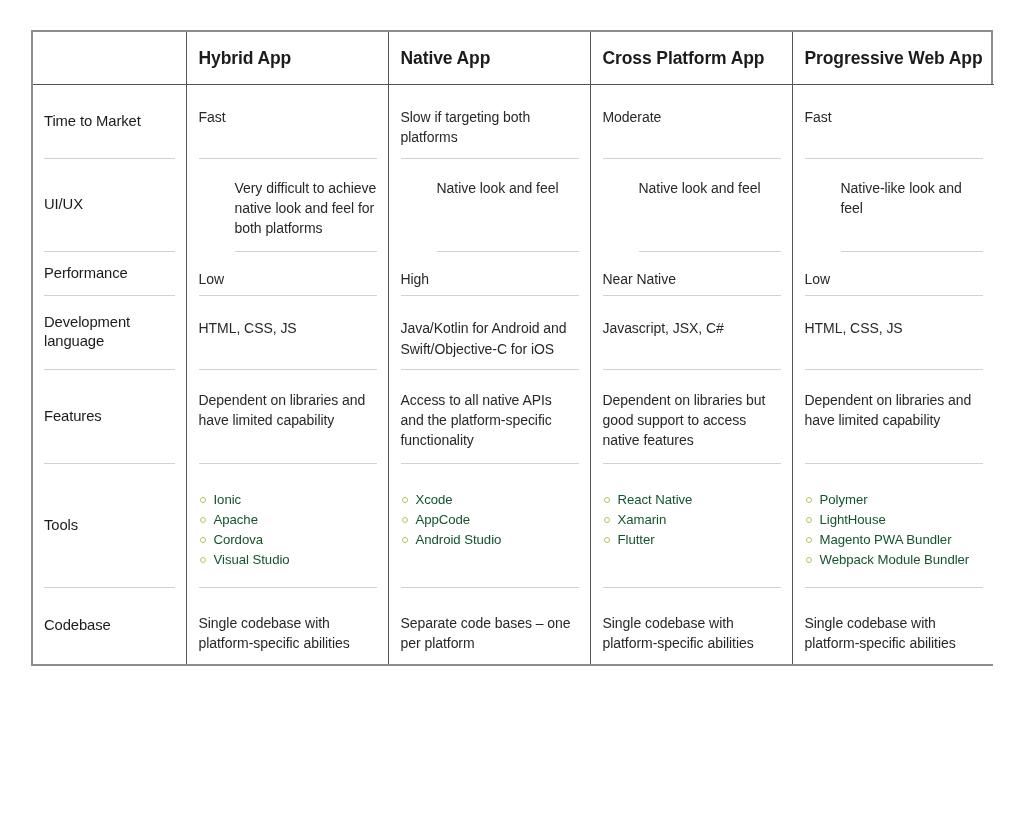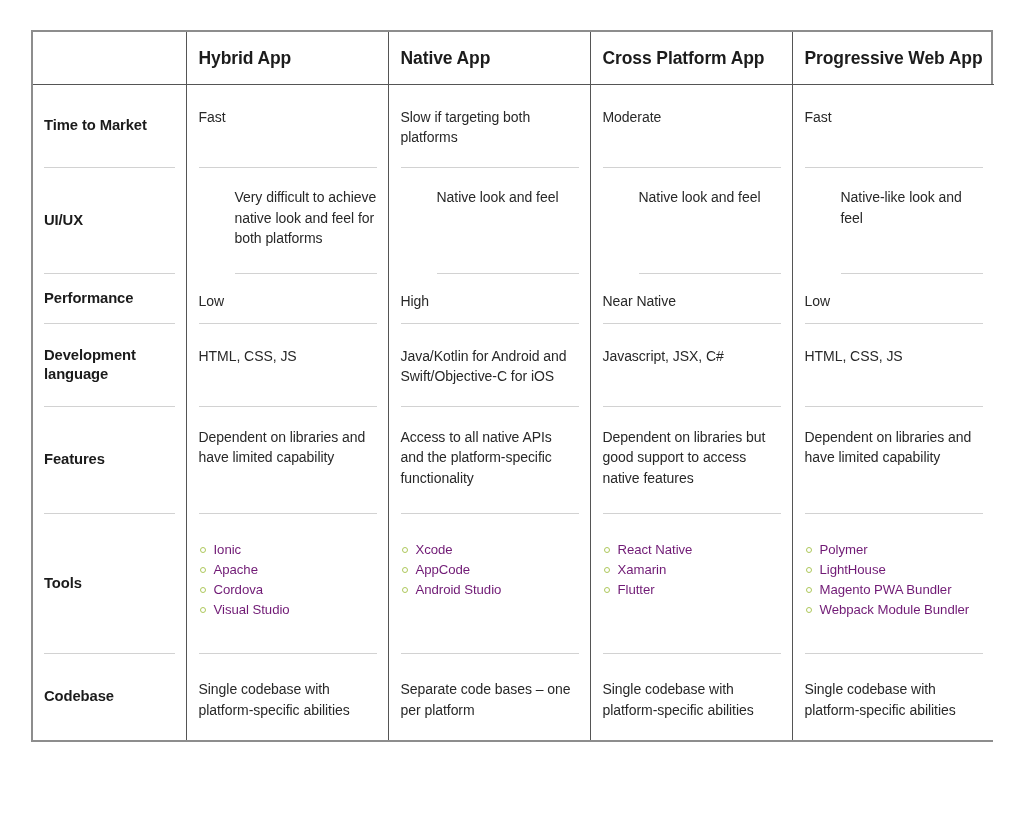--- a/index.html
+++ b/index.html
@@ -13,21 +13,21 @@
     height: 816px;
     font-family: "Liberation Sans", sans-serif;
     overflow: hidden;
   }
 
   #comparison-table-wrap {
     position: absolute;
     left: 31px;
     top: 30px;
     width: 962px;
-    height: 712px;
+    height: 636px;
     box-sizing: border-box;
     border: 2px solid #8d8d8d;
     background: #fff;
   }
 
   table.cmp {
     width: 100%;
     height: 100%;
     border-collapse: collapse;
     table-layout: fixed;
@@ -78,21 +78,21 @@
     height: 100%;
     margin: 0 11px 0 11px;
     border-bottom: 1px solid #d2d2d2;
     display: flex;
     align-items: center;
   }
   tr.last-row .labelbox { border-bottom: none; }
 
   .row-label {
     font-size: 14.8px;
-    font-weight: bold;
+    font-weight: normal;
     color: #1b1b1b;
     line-height: 1.32;
     letter-spacing: -0.1px;
   }
 
   .cell-text {
     font-size: 14px;
     font-weight: normal;
     color: #282828;
     line-height: 1.45;
@@ -102,21 +102,21 @@
   
   ul.tools {
     list-style: none;
     margin: 0;
     padding: 0;
   }
   ul.tools li {
     position: relative;
     padding-left: 15px;
     font-size: 13.2px;
-    color: #701a75;
+    color: #14532d;
     line-height: 1.52;
     letter-spacing: -0.05px;
     white-space: nowrap;
   }
   ul.tools li::before {
     content: "";
     position: absolute;
     left: 1px;
     top: 7px;
     width: 4px;

